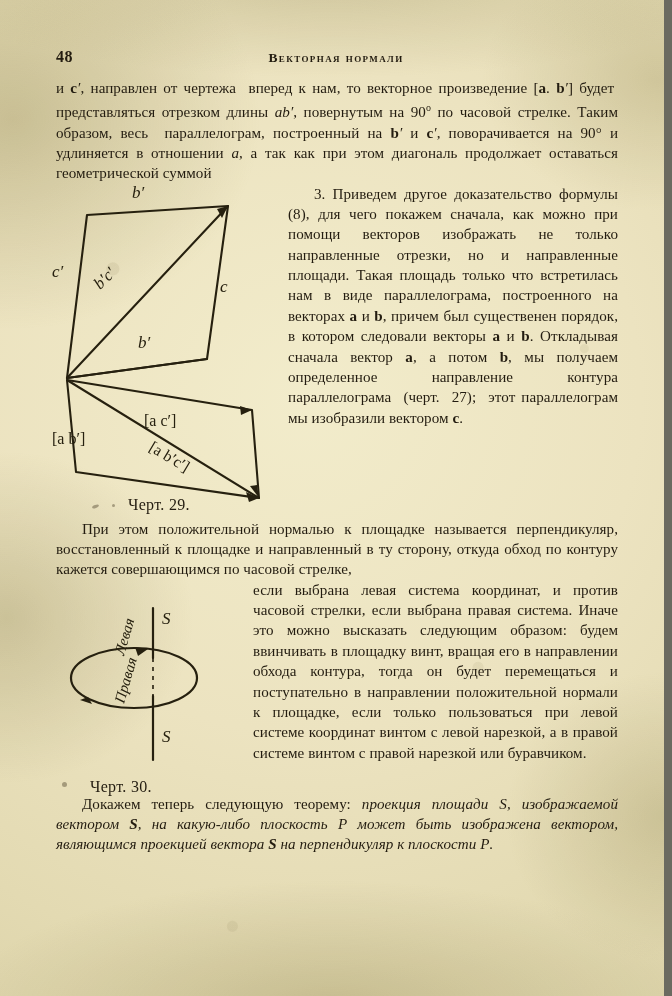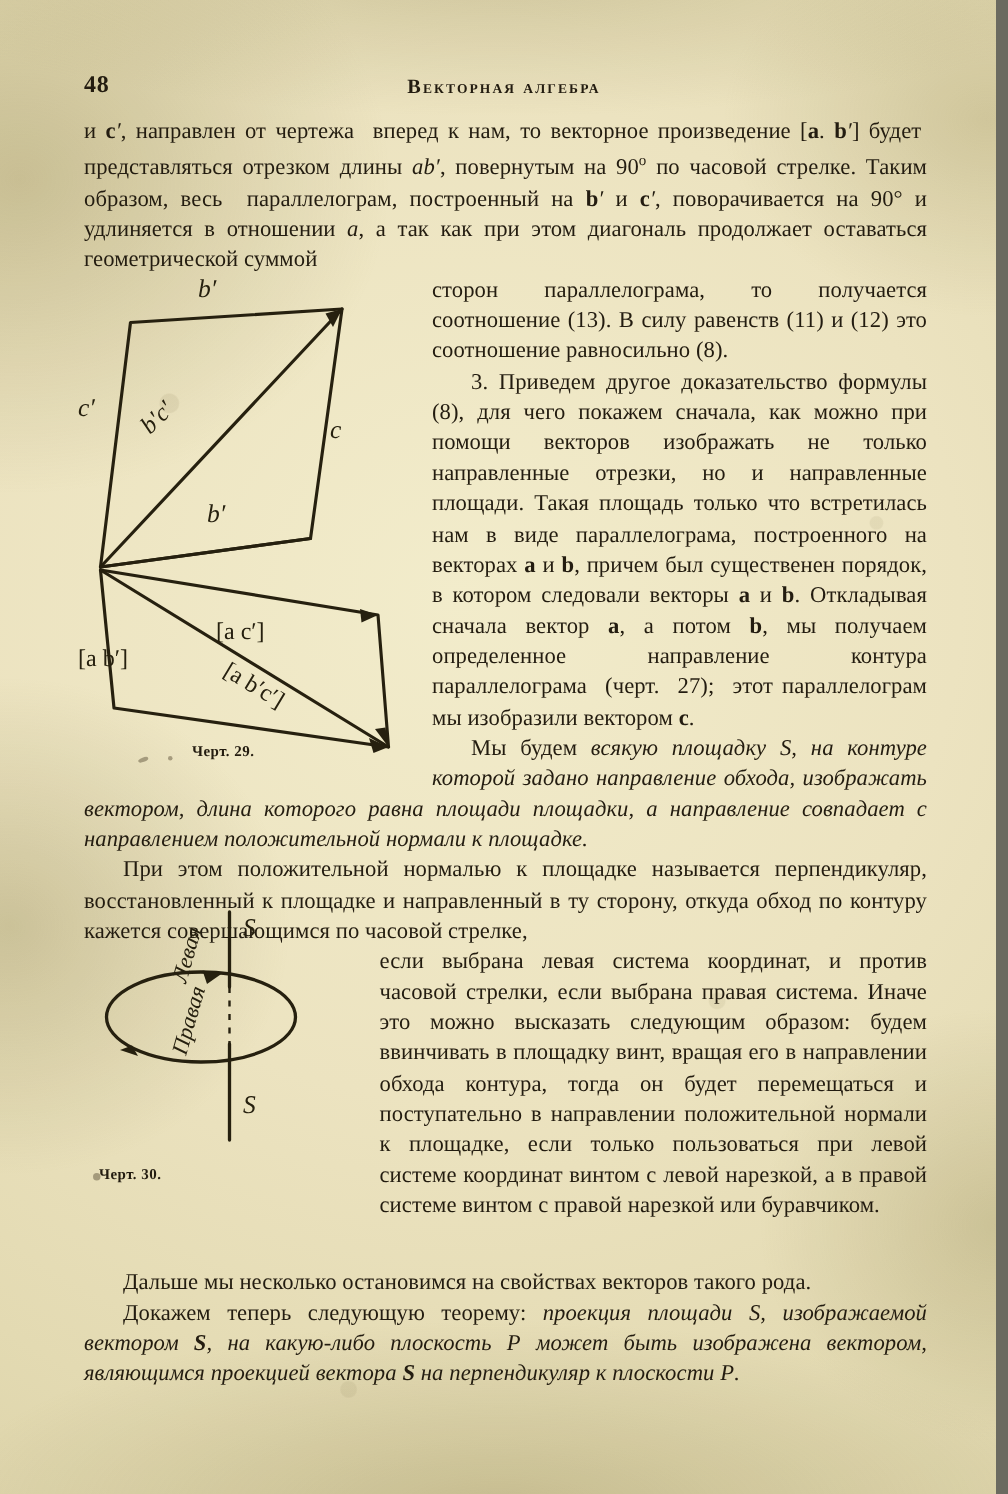--- a/index.html
+++ b/index.html
@@ -107,27 +107,26 @@
   
   .fig29 {
     position: absolute;
     left: 52px; top: 182px;
     width: 236px; height: 340px;
     z-index: 4;
   }
   .fig29 svg, .fig30 svg { display: block; }
   .figcap {
     position: absolute;
-    font-size: 10px;
+    font-size: 16px;
     letter-spacing: .3px;
     white-space: nowrap;
-    font-weight: bold;
   }
   .cap29 { left: 128px; top: 496px; }
-  .cap30 { left: 66px;  top: 778px; text-align: right; }
+  .cap30 { left: 90px;  top: 778px; text-align: right; }
   .specksmall {
     position: absolute;
     background: #6d6348;
     opacity: .55;
     border-radius: 50%;
   }
 
   
   .fig30 {
     position: absolute;
@@ -137,21 +136,21 @@
   }
 </style>
 </head>
 <body>
 
 <div class="page">
   <div class="content">
 
     <div class="runhead">
       <div class="folio">48</div>
-      <div class="runtitle">Векторная алгебра</div>
+      <div class="runtitle">Векторная нормали</div>
     </div>
 
     <div class="fig29">
       <svg width="236" height="340" viewBox="0 0 236 340" xmlns="http://www.w3.org/2000/svg">
         <g fill="none" stroke="#26200f" stroke-width="2.1" stroke-linecap="round" stroke-linejoin="round">
 
           <path d="M15 196 L35 33 L176 24 L155 177 Z"></path>
 
           <path d="M15 196 L176 24"></path>
 
@@ -223,40 +222,31 @@
       <p class="just">
         и <span class="vb">c</span><span class="mi">′</span>, направлен от чертежа&nbsp;&nbsp;вперед к нам, то векторное произведение
         [<span class="vb">a</span>. <span class="vb">b</span><span class="mi">′</span>] будет&nbsp; представляться отрезком длины <span class="mi">ab′</span>, повернутым на 90<span class="sup">o</span>
         по часовой стрелке. Таким образом, весь&nbsp; параллелограм, построенный
         на <span class="vb">b</span><span class="mi">′</span> и <span class="vb">c</span><span class="mi">′</span>, поворачивается на 90° и удлиняется в отношении <span class="mi">a</span>, а так
         как при этом диагональ продолжает оставаться геометрической суммой
       </p>
 
       <div class="figslot29"></div>
 
-      <p class="just">
-        сторон параллелограма, то получается соотношение (13). В силу равенств (11) и (12)
-        это соотношение равносильно (8).
-      </p>
 
       <p class="just ind">
         3. Приведем другое доказательство формулы (8), для чего покажем сначала, как можно
         при помощи векторов изображать не только направленные отрезки, но и направленные площади.
         Такая площадь только что встретилась нам в виде параллелограма, построенного на
         векторах <span class="vb">a</span> и <span class="vb">b</span>, причем был существенен
         порядок, в котором следовали векторы <span class="vb">a</span> и <span class="vb">b</span>.
         Откладывая сначала вектор <span class="vb">a</span>, а потом <span class="vb">b</span>, мы
         получаем определенное направление контура параллелограма&nbsp; (черт.&nbsp; 27);&nbsp; этот параллелограм мы изобразили вектором <span class="vb">c</span>.
       </p>
 
-      <p class="just ind">
-        Мы будем <span class="it">всякую площадку <span class="mi">S</span>, на контуре которой задано
-        направление обхода, изображать вектором, длина которого равна площади площадки, а
-        направление совпадает с направлением положительной нормали к площадке.</span>
-      </p>
 
       <div class="clear"></div>
 
       <p class="just ind">
         При этом положительной нормалью к площадке называется перпендикуляр, восстановленный
         к площадке и направленный в ту сторону, откуда обход по контуру кажется совершающимся
         по часовой стрелке,
       </p>
 
       <div class="figslot30"></div>
@@ -266,23 +256,20 @@
         система. Иначе это можно высказать следующим образом: будем ввинчивать в площадку
         винт, вращая его в направлении обхода контура, тогда он будет перемещаться и
         поступательно в направлении положительной нормали к площадке, если только пользоваться
         при левой системе координат винтом с левой нарезкой, а в правой системе винтом с правой
         нарезкой или буравчиком.
       </p>
 
 
       <div class="clear"></div>
 
-      <p class="just ind">
-        Дальше мы несколько остановимся на свойствах векторов такого рода.
-      </p>
 
       <p class="just ind">
         Докажем теперь следующую теорему: <span class="it">проекция площади <span class="mi">S</span>,
         изображаемой вектором <span class="vb">S</span>, на какую-либо плоскость <span class="mi">P</span>
         может быть изображена вектором, являющимся проекцией вектора <span class="vb">S</span> на
         перпендикуляр к плоскости <span class="mi">P</span>.</span>
       </p>
 
 
     </div>

